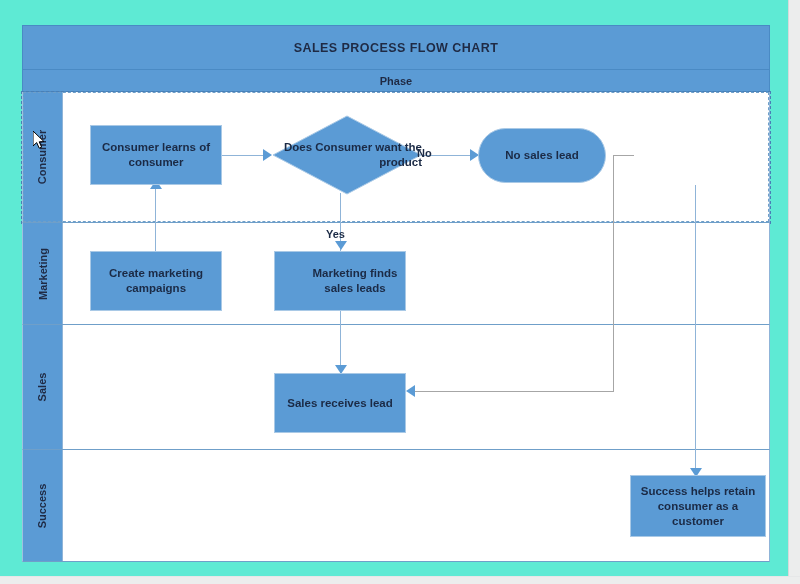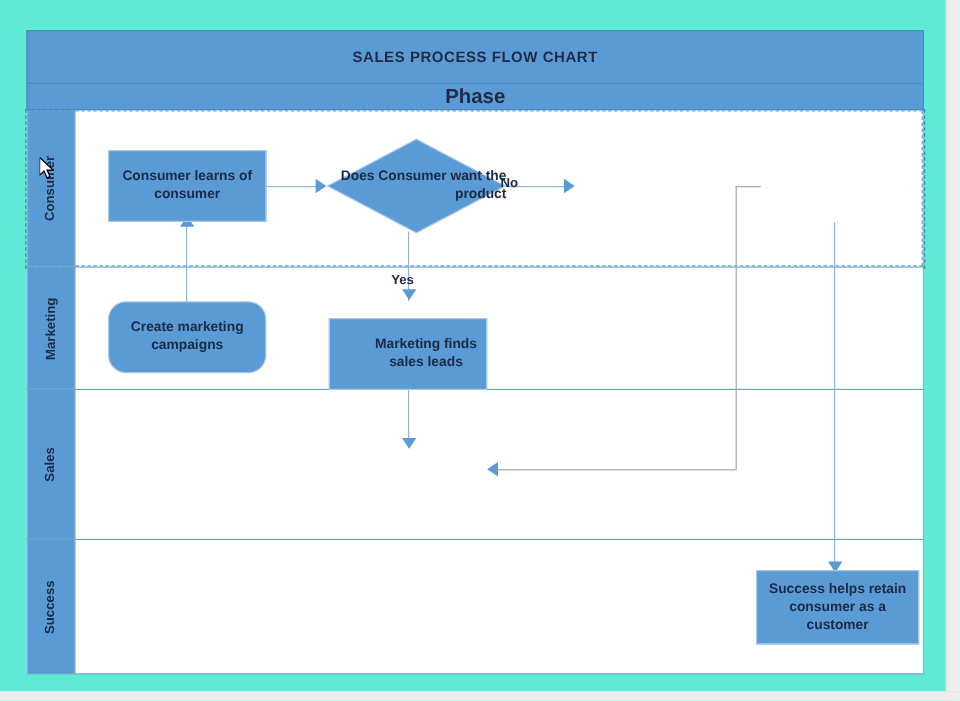--- a/index.html
+++ b/index.html
@@ -60,21 +60,21 @@
     left: 0; top: 45px;
     width: 748px; height: 22px;
     background: #5b9bd5;
     border: 1px solid #4a8ac4;
     border-top: none;
     box-sizing: border-box;
     display: flex;
     align-items: center;
     justify-content: center;
     color: #1f2a44;
-    font-size: 17px;
+    font-size: 11px;
   }
 
   
   .lane {
     position: absolute;
     left: 0;
     width: 748px;
     box-sizing: border-box;
     border-left: 1px solid #9fc0e0;
     border-right: 1px solid #8fb4d8;
@@ -285,28 +285,30 @@
     
     <div class="shape" style="left:68px; top:100px; width:132px; height:60px;">Consumer learns of consumer</div>
 
     <div class="diamond-wrap" style="left:250px; top:90px; width:150px; height:80px;">
       <svg width="150" height="80" viewBox="0 0 150 80">
         <polygon points="75,1 149,40 75,79 1,40" fill="#5B9BD5" stroke="#A9C9E6" stroke-width="1"></polygon>
       </svg>
       <div class="diamond-label">Does Consumer want the product</div>
     </div>
 
-
-
-    
-    <div class="shape" style="left:68px; top:226px; width:132px; height:60px;border-radius:15px;">Create marketing campaigns</div>
-
-    <div class="shape" style="left:252px; top:240px; width:132px; height:60px;padding-left:36px;">Marketing finds sales leads</div>
-
-    
+    <div class="shape rounded" style="left:456px; top:103px; width:128px; height:55px;">No sales lead</div>
+
+
+    
+    <div class="shape" style="left:68px; top:226px; width:132px; height:60px;">Create marketing campaigns</div>
+
+    <div class="shape" style="left:252px; top:226px; width:132px; height:60px;padding-left:36px;">Marketing finds sales leads</div>
+
+    
+    <div class="shape" style="left:252px; top:348px; width:132px; height:60px;">Sales receives lead</div>
 
     
     <div class="shape" style="left:608px; top:450px; width:136px; height:62px;">Success helps retain consumer as a customer</div>
 
   </div>
 
   <svg id="cursor" style="left:33px; top:131px;" width="14" height="20" viewBox="0 0 14 20">
     <polygon points="0,0 0,15 3.7,11.6 6.2,17.2 8.6,16.1 6.2,10.8 11,10.6" fill="#ffffff" stroke="#000000" stroke-width="1"></polygon>
   </svg>
 

